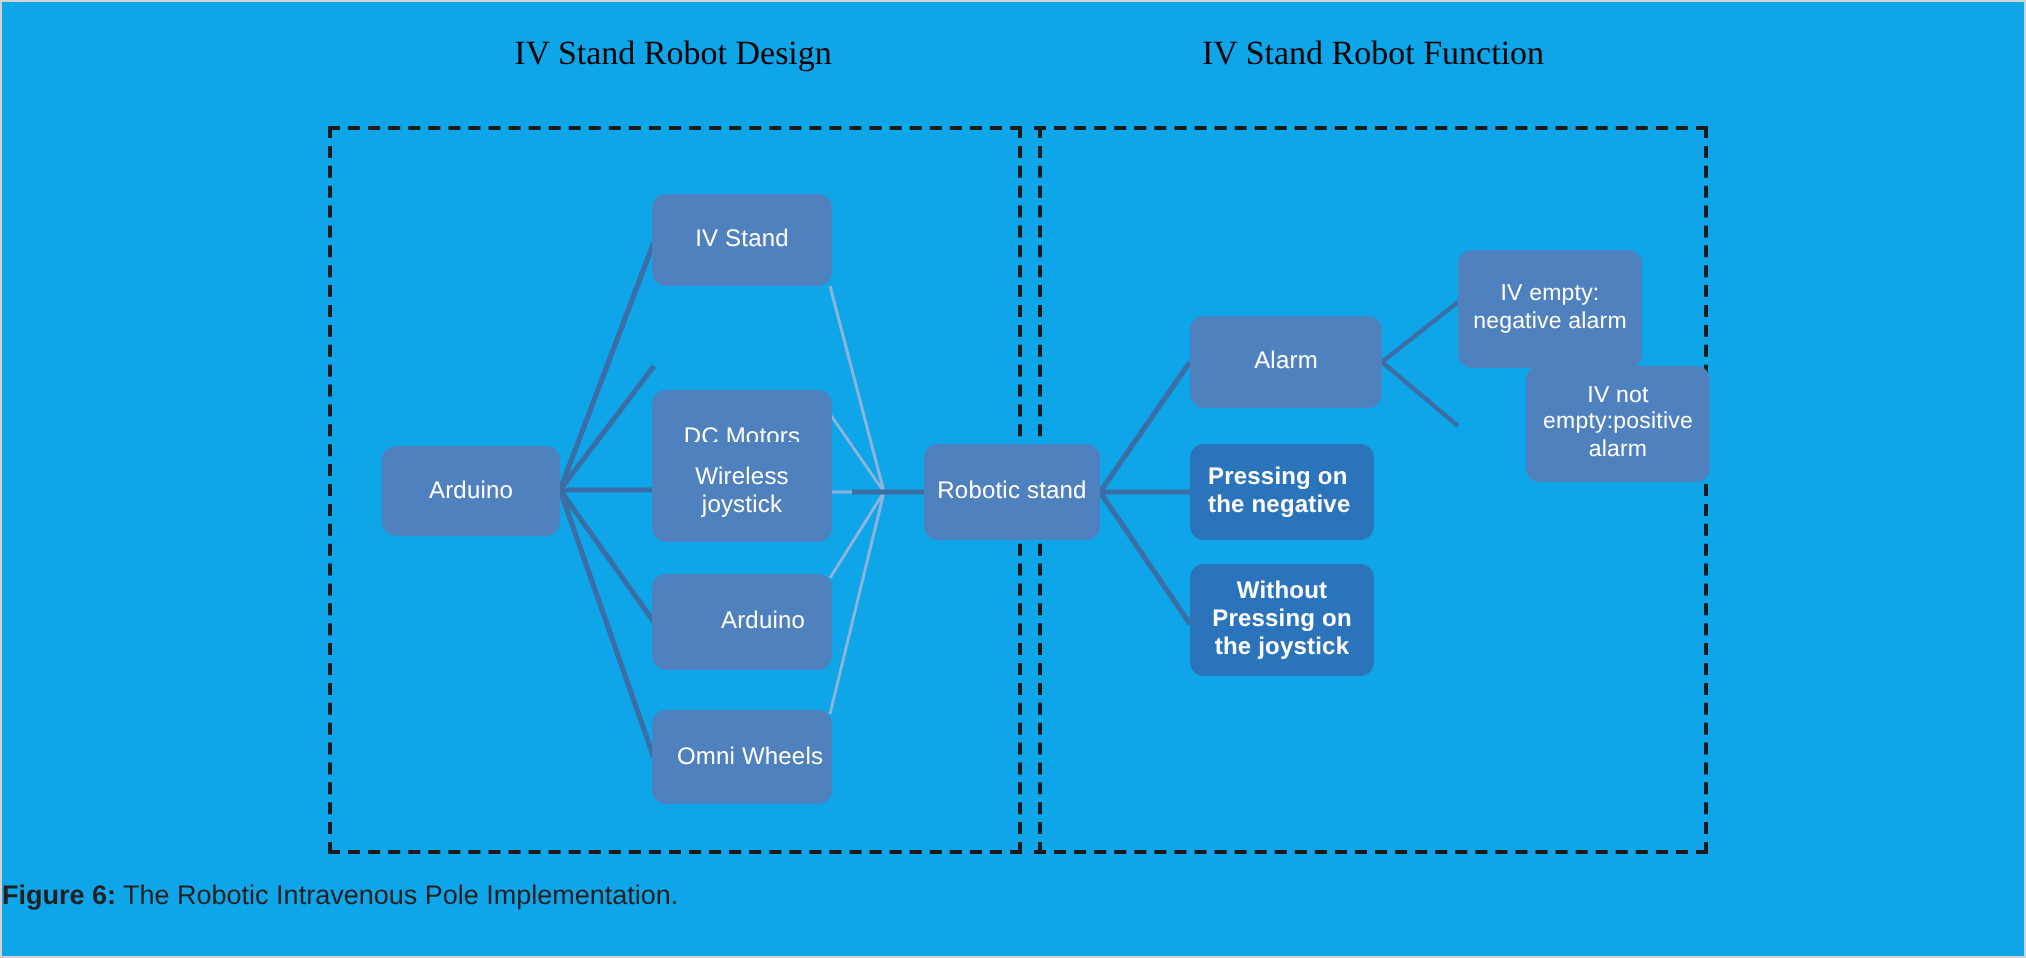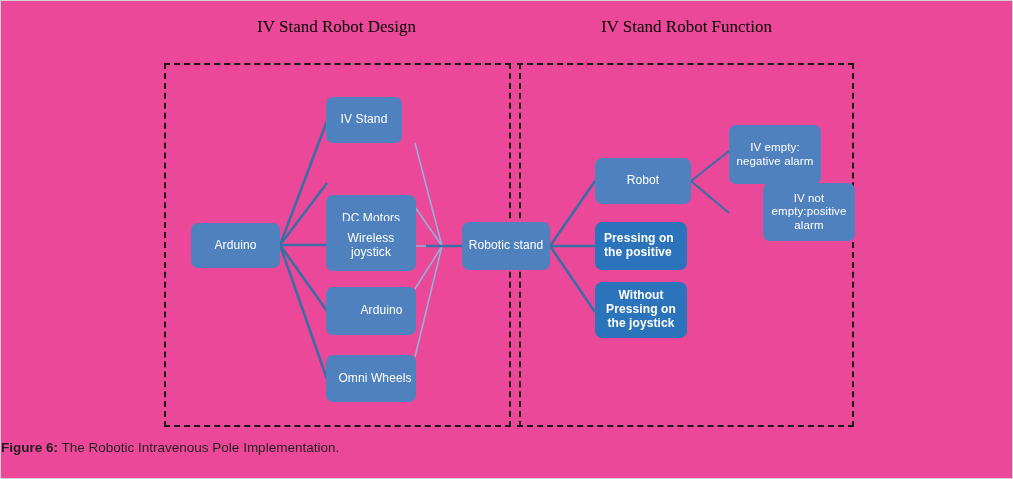--- a/index.html
+++ b/index.html
@@ -6,21 +6,21 @@
   body{
     width:1013px;height:479px;
     background:#ffffff;
     font-family:"Liberation Sans",sans-serif;
     overflow:hidden;
   }
   #page{
     position:absolute;left:0;top:0;width:1013px;height:479px;
     box-sizing:border-box;
     border:1px solid #d2d2d2;
-    background:#ec4899;
+    background:#0ea5e9;
   }
   #canvas{position:absolute;left:0;top:0;width:1013px;height:479px;}
   svg.wires{position:absolute;left:0;top:0;width:1013px;height:479px;pointer-events:none;}
 
   .col-title{
     position:absolute;
     font-family:"Liberation Serif","DejaVu Serif",serif;
     font-size:17px;
     color:#000;
     white-space:nowrap;
@@ -110,39 +110,39 @@
         <line x1="549" y1="245" x2="594" y2="311"></line>
       </g>
       <g stroke="#3b6ea5" stroke-width="2.2" fill="none">
         <line x1="690" y1="180" x2="728" y2="150"></line>
         <line x1="690" y1="180" x2="728" y2="212"></line>
       </g>
     </svg>
 
     <div class="node light" style="left:190px;top:222px;width:89px;height:45px;">Arduino</div>
 
-    <div class="node light" style="left:325px;top:96px;width:76px;height:46px;">IV Stand</div>
+    <div class="node light" style="left:325px;top:96px;width:90px;height:46px;">IV Stand</div>
 
     <div class="node light" style="left:325px;top:158px;width:90px;height:48px;margin-top:36px;">DC Motors</div>
 
     <div class="node light" style="left:325px;top:220px;width:90px;height:50px;">Wireless joystick</div>
 
     <div class="node light" style="left:325px;top:286px;width:90px;height:48px;padding-left:25px;">Arduino</div>
 
     <div class="node light" style="left:325px;top:354px;width:90px;height:47px;padding-left:12px;">Omni Wheels</div>
 
     <div class="node light" style="left:461px;top:221px;width:88px;height:48px;">Robotic stand</div>
 
-    <div class="node light" style="left:594px;top:157px;width:96px;height:46px;">Robot</div>
+    <div class="node light" style="left:594px;top:157px;width:96px;height:46px;">Alarm</div>
 
     <div class="node light small" style="left:728px;top:124px;width:92px;height:59px;">IV empty: negative alarm</div>
 
     <div class="node light small" style="left:728px;top:182px;width:92px;height:58px;margin-left:34px;">IV not empty:positive alarm</div>
 
-    <div class="node dark leftalign" style="left:594px;top:221px;width:92px;height:48px;">Pressing on the positive</div>
+    <div class="node dark leftalign" style="left:594px;top:221px;width:92px;height:48px;">Pressing on the negative</div>
 
     <div class="node dark" style="left:594px;top:281px;width:92px;height:56px;">Without Pressing on the joystick</div>
 
   </div>
 
   <div class="caption" style="top:439px;">
     <b>Figure 6:</b><span> The Robotic Intravenous Pole Implementation.</span>
   </div>
 
 </div>

